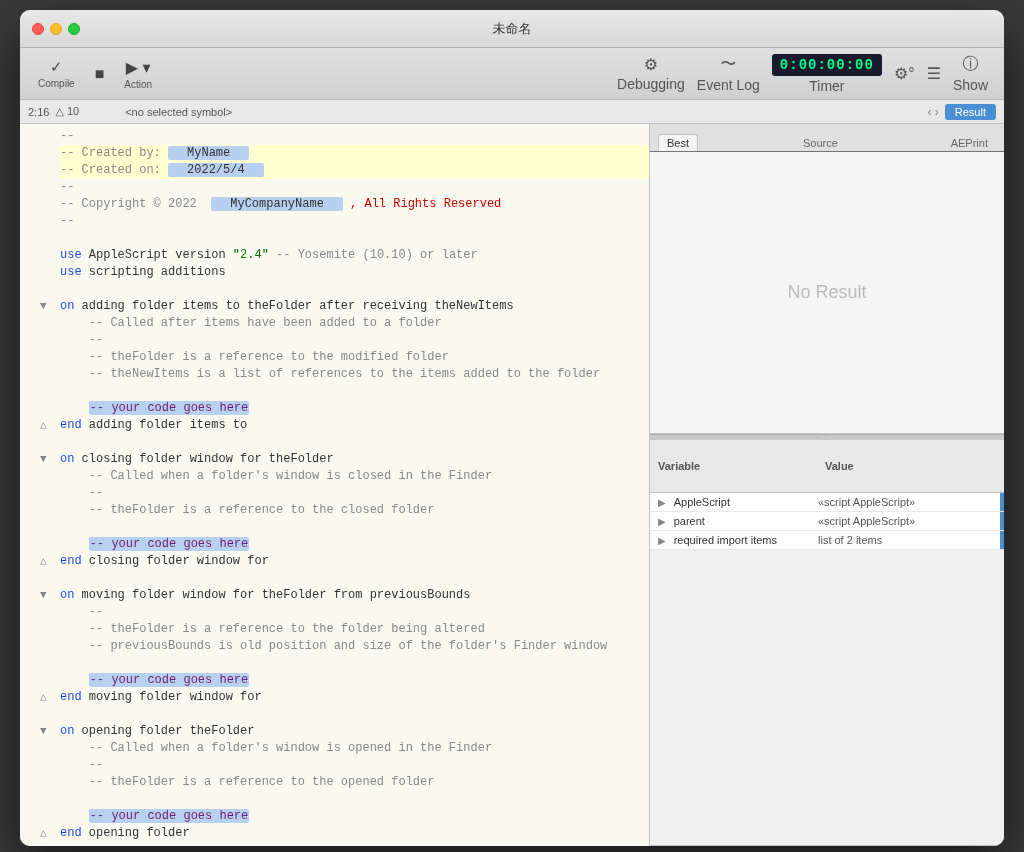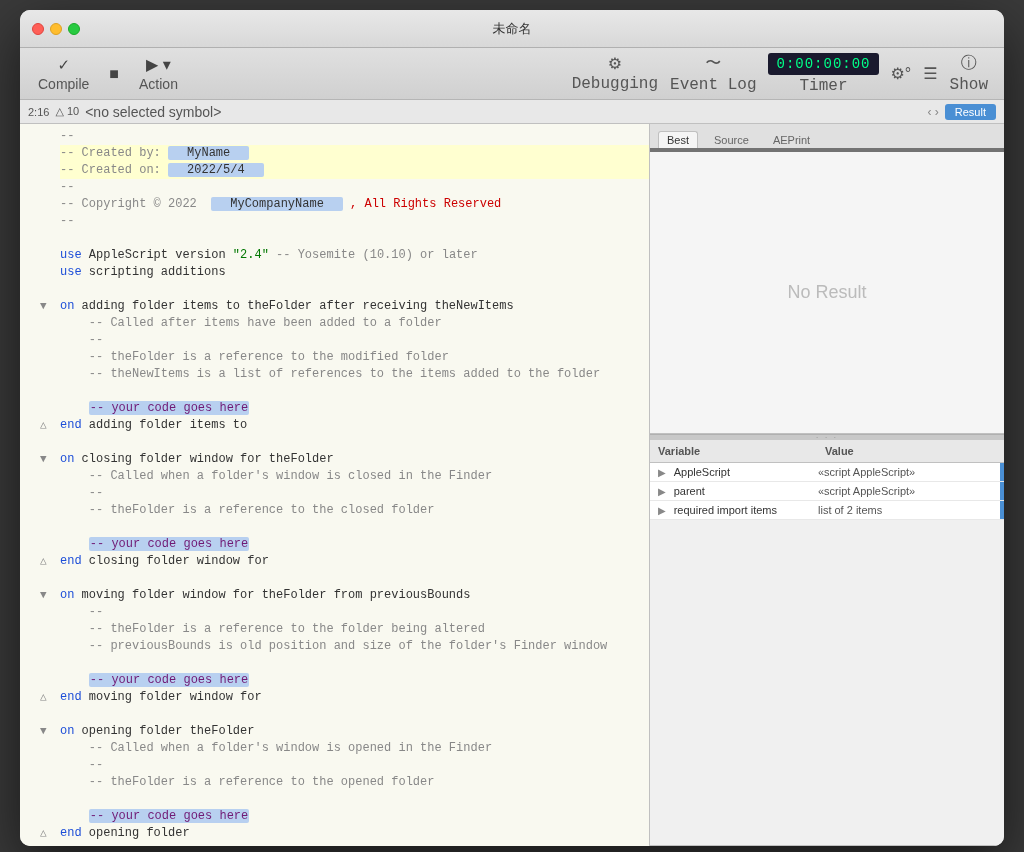--- a/index.html
+++ b/index.html
@@ -74,65 +74,67 @@
       cursor: pointer;
     }
     .toolbar-icon {
       font-size: 16px;
       color: #444;
       display: flex;
       align-items: center;
       gap: 4px;
     }
     .toolbar-label {
-      font-size: 14px;
+      font-size: 10px;
       color: #555;
     }
     .toolbar-spacer { flex: 1; }
     .toolbar-right {
       display: flex;
       align-items: center;
       gap: 12px;
       margin-right: 8px;
     }
     .toolbar-section {
       display: flex;
       flex-direction: column;
       align-items: center;
       gap: 2px;
     }
     .toolbar-section-icon { font-size: 16px; color: #555; }
-    .toolbar-section-label { font-size: 16px; color: #555; font-family: Liberation Mono, monospace; }
+    .toolbar-section-label { font-size: 14px; color: #555; }
     .timer-display {
       background: #1a1a2e;
       color: #00ff88;
       font-family: 'Courier New', monospace;
       font-size: 14px;
       padding: 3px 8px;
       border-radius: 3px;
       letter-spacing: 1px;
+      font-weight: bold;
     }
     
     .statusbar {
       background: #e8e8e8;
       border-bottom: 1px solid #c0c0c0;
       height: 24px;
       display: flex;
       align-items: center;
       padding: 0 8px;
       gap: 6px;
       flex-shrink: 0;
     }
     .status-position {
       font-size: 11px;
       color: #555;
     }
     .status-symbol {
-      font-size: 14px;
+      font-size: 11px;
       color: #555;
+      margin-left: 40px;
     }
     .status-spacer { flex: 1; }
     .result-btn {
       background: #4a8fd4;
       color: white;
       border: none;
       border-radius: 3px;
       padding: 2px 10px;
       font-size: 11px;
       cursor: pointer;
@@ -206,25 +208,26 @@
     .result-area {
       flex: 0 0 310px;
       background: #f5f5f5;
       border-bottom: 1px solid #c0c0c0;
       display: flex;
       flex-direction: column;
     }
     .result-tabs {
       display: flex;
       background: #e0e0e0;
-      border-bottom: 4px solid #737373;
+      border-bottom: 1px solid #737373;
       padding: 4px 8px 0;
       gap: 8px;
       align-items: flex-end;
       height: 28px;
+      justify-content: space-between;
     }
     .result-tab {
       font-size: 11px;
       color: #666;
       padding: 2px 8px;
       cursor: pointer;
       border-radius: 3px 3px 0 0;
     }
     .result-tab.active {
       background: #f5f5f5;
@@ -246,21 +249,21 @@
     .vars-panel {
       flex: 1;
       display: flex;
       flex-direction: column;
       border-bottom: 1px solid #c0c0c0;
     }
     .vars-header {
       display: flex;
       background: #e8e8e8;
       border-bottom: 1px solid #c0c0c0;
-      padding: 5px 8px;
+      padding: 20px 8px;
     }
     .vars-col {
       font-size: 11px;
       color: #555;
       font-weight: bold;
     }
     .vars-col-var { flex: 0 0 160px; }
     .vars-col-val { flex: 1; margin-left: 7px; }
     .vars-row {
       display: flex;

